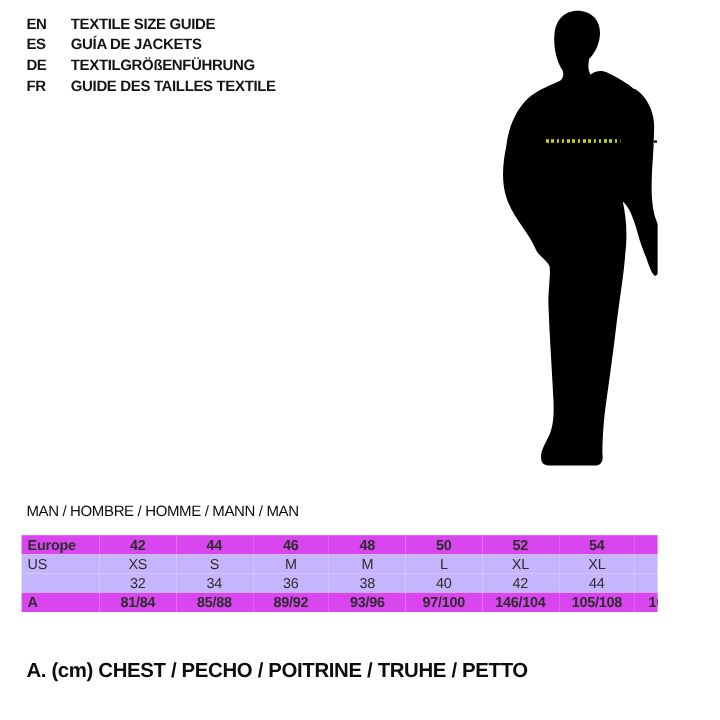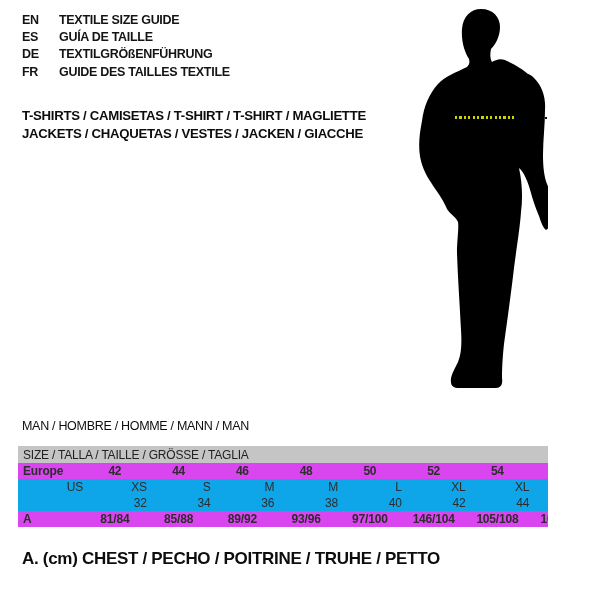--- a/index.html
+++ b/index.html
@@ -37,50 +37,46 @@
   
   .section-title { position:absolute; left:22px; top:419px; font-size:12.5px; font-weight:normal; letter-spacing:-0.3px; color:#0d0d0d; white-space:nowrap; }
 
   
   .size-table-wrap { position:absolute; left:18px; top:446px; width:575px; }
   table.size-table { border-collapse:collapse; table-layout:fixed; width:575px; font-size:12px; letter-spacing:-0.2px; color:#2d2d2d; }
   table.size-table col.label-col { width:65px; }
   .size-table td, .size-table th { height:16px; padding:0; font-weight:normal; text-align:center; vertical-align:middle; }
   .size-table th.row-label { text-align:left; padding-left:5px; }
   .size-table tr.table-head td { background:#c5c5c5; height:17px; text-align:left; padding-left:5px; color:#222; }
-  .size-table tr.r-gray td, .size-table tr.r-gray th { background:#0ea5e9;text-align:right; }
+  .size-table tr.r-gray td, .size-table tr.r-gray th { background:#c4b5fd; }
   .size-table tr.r-white td, .size-table tr.r-white th { background:#d946ef;font-weight:bold; }
 
   
   .footnote { position:absolute; left:22px; top:549px; font-size:17px; font-weight:bold; letter-spacing:-0.3px; color:#0d0d0d; white-space:nowrap; }
 </style>
 </head>
 <body>
 
 <div class="page">
 
   <div class="lang-list">
     <div class="lang-row">
       <span class="lang-code">EN</span><span>TEXTILE SIZE GUIDE</span>
     </div>
     <div class="lang-row">
-      <span class="lang-code">ES</span><span>GUÍA DE TAILLE</span>
+      <span class="lang-code">ES</span><span>GUÍA DE JACKETS</span>
     </div>
     <div class="lang-row">
       <span class="lang-code">DE</span><span>TEXTILGRÖßENFÜHRUNG</span>
     </div>
     <div class="lang-row">
       <span class="lang-code">FR</span><span>GUIDE DES TAILLES TEXTILE</span>
     </div>
   </div>
 
-  <div class="categories">
-    <div class="category-line">T-SHIRTS / CAMISETAS / T-SHIRT / T-SHIRT / MAGLIETTE</div>
-    <div class="category-line">JACKETS / CHAQUETAS / VESTES / JACKEN / GIACCHE</div>
-  </div>
 
   <div class="figure-wrap">
     <svg width="160" height="390" viewBox="412 5 160 390" aria-hidden="true">
       <path fill="#000000" d="
         M 481 9
         C 471 9 463 16 462 29
         C 461 42 465 53 469 59
         C 470 63 469 65 467 67
         C 457 72 445 76 438 84
         C 429 94 424 106 422 121
@@ -135,23 +131,20 @@
           <col>
           <col>
           <col>
           <col>
           <col>
           <col>
           <col>
           <col>
       </colgroup>
       <tbody>
-        <tr class="table-head">
-          <td colspan="9">SIZE / TALLA / TAILLE / GRÖSSE / TAGLIA</td>
-        </tr>
         <tr class="r-white">
           <th class="row-label">Europe</th>
           <td>42</td>
           <td>44</td>
           <td>46</td>
           <td>48</td>
           <td>50</td>
           <td>52</td>
           <td>54</td>
           <td>56</td>

